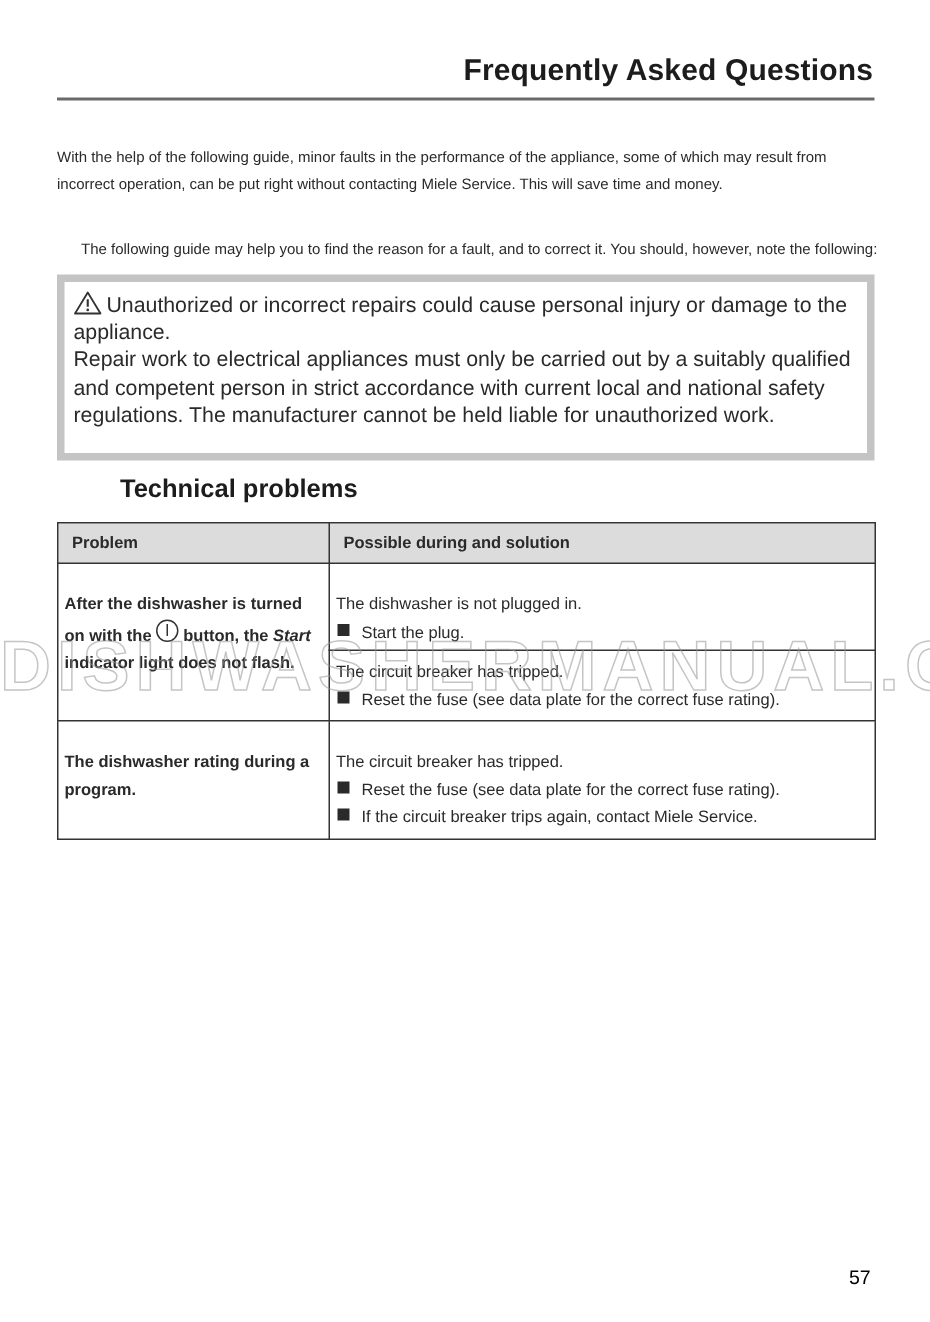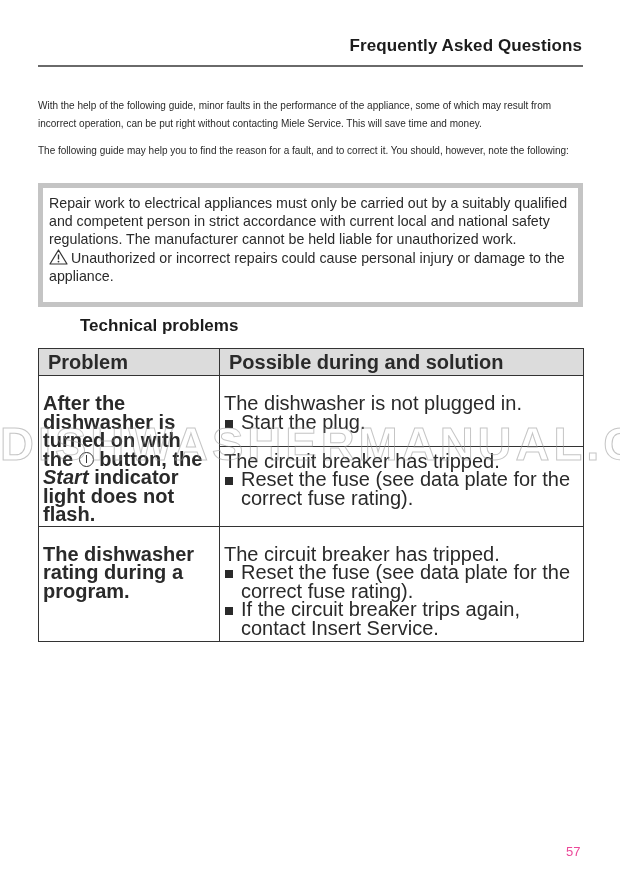--- a/index.html
+++ b/index.html
@@ -1,81 +1,81 @@
 <!DOCTYPE html>
 <html><head>
 <meta charset="utf-8">
 <style>
   html, body { margin: 0; padding: 0; }
   body {
     width: 620px; height: 881px; background: #ffffff; position: relative; overflow: hidden;
     font-family: "Liberation Sans", sans-serif; color: #222;
   }
   .title {
-    position: absolute; right: 38px; top: 36px; font-size: 17px; font-weight: bold; color: #1c1c1c;
+    position: absolute; right: 38px; top: 36px; font-size: 20px; font-weight: bold; color: #1c1c1c;
     letter-spacing: 0.1px;
     text-align: right;
   }
   .title-rule { position: absolute; left: 38px; width: 545px; top: 65px; height: 2px; background: #6a6a6a; }
   .para {
     position: absolute; left: 38px; width: 545px; font-size: 10px; line-height: 18px; color: #2a2a2a;
   }
   .p1 { top: 97px; }
   .p2 { top: 142px; }
   .warn {
     position: absolute; left: 38px; top: 183px; width: 535px; height: 114px;
     border: 5px solid #c4c4c4; background: #fff; padding: 0;
   }
   .warn-inner { position: absolute; left: 6px; top: 6px; right: 6px; font-size: 14.2px; line-height: 18.2px; color: #2a2a2a; }
   .warn-icon { display: inline-block; width: 19px; height: 16px; vertical-align: -2px; margin-right: 3px; }
   .section {
     position: absolute; left: 38px; top: 316px; font-size: 17px; font-weight: bold; color: #1c1c1c; margin-left: 42px;
   }
   table.faq {
     position: absolute; left: 38px; top: 348px; width: 546px; border-collapse: collapse;
-    font-size: 20px; line-height: 18.5px; color: #2a2a2a;
+    font-size: 11px; line-height: 18.5px; color: #2a2a2a;
   }
   table.faq th {
     background: #dcdcdc; text-align: left; font-weight: bold; padding: 3px 6px 3px 9px; height: 20px;
     border: 1.5px solid #333; border-bottom: 1.5px solid #333;
   }
   table.faq td { border: 1.5px solid #333; vertical-align: top; padding: 18px 4px 2px 4px; }
   td.prob { width: 172px; font-weight: bold; padding-left: 4px; }
   td.sol-split { border-bottom: 1px solid #555; }
   .bullet-row { display: flex; }
   .bullet { width: 17px; flex: 0 0 17px; }
   .bullet span { display: inline-block; width: 8px; height: 8px; background: #2a2a2a; margin-left: 1px; vertical-align: 1px; }
   .power-sym { display: inline-block; width: 13px; height: 13px; border: 1px solid #333; border-radius: 50%; position: relative; vertical-align: -1px; }
   .power-sym::after { content: ""; position: absolute; left: 6px; top: 2px; width: 1px; height: 8px; background: #333; }
-  .page-num { position: absolute; left: 566px; top: 844px; font-size: 13px; color: #ec4899; }
+  .page-num { position: absolute; left: 566px; top: 844px; font-size: 13px; color: #000000; }
   .watermark {
     position: absolute; left: 0; top: 416px; width: 620px; text-align: center;
     font-size: 47px; font-weight: bold; letter-spacing: 4px; color: transparent;
     -webkit-text-stroke: 1px rgba(150,150,150,0.55); white-space: nowrap; pointer-events: none;
   }
 </style>
 </head>
 <body>
 
 <div class="title">Frequently Asked Questions</div>
 <div class="title-rule"></div>
 
 <p class="para p1" style="margin:0;">With the help of the following guide, minor faults in the performance of the appliance, some of which may result from incorrect operation, can be put right without contacting Miele Service. This will save time and money.</p>
-<p class="para p2" style="margin:0;">The following guide may help you to find the reason for a fault, and to correct it. You should, however, note the following:</p>
+<p class="para p2" style="margin:16px;">The following guide may help you to find the reason for a fault, and to correct it. You should, however, note the following:</p>
 
 <div class="warn">
   <div class="warn-inner">
-    <div>Repair work to electrical appliances must only be carried out by a suitably qualified and competent person in strict accordance with current local and national safety regulations. The manufacturer cannot be held liable for unauthorized work.</div>
     <div>
       <svg class="warn-icon" viewBox="0 0 19 16">
         <path d="M9.5 1 L18 15 L1 15 Z" fill="none" stroke="#333" stroke-width="1.2" stroke-linejoin="round"></path>
         <line x1="9.5" y1="5.5" x2="9.5" y2="10.5" stroke="#333" stroke-width="1.4"></line>
         <circle cx="9.5" cy="12.6" r="0.9" fill="#333"></circle>
       </svg><span>Unauthorized or incorrect repairs could cause personal injury or damage to the appliance.</span>
     </div>
+    <div>Repair work to electrical appliances must only be carried out by a suitably qualified and competent person in strict accordance with current local and national safety regulations. The manufacturer cannot be held liable for unauthorized work.</div>
   </div>
 </div>
 
 <div class="section">Technical problems</div>
 
 <table class="faq">
   <thead>
     <tr>
       <th>Problem</th>
       <th>Possible during and solution</th>
@@ -110,21 +110,21 @@
     <tr>
       <td class="prob">The dishwasher rating during a program.</td>
       <td style="padding-bottom:4px;">
         <div>The circuit breaker has tripped.</div>
         <div class="bullet-row">
           <div class="bullet"><span></span></div>
           <div>Reset the fuse (see data plate for the correct fuse rating).</div>
         </div>
         <div class="bullet-row">
           <div class="bullet"><span></span></div>
-          <div>If the circuit breaker trips again, contact Insert Service.</div>
+          <div>If the circuit breaker trips again, contact Miele Service.</div>
         </div>
       </td>
     </tr>
   </tbody>
 </table>
 
 <div class="watermark">DISHWASHERMANUAL.COM</div>
 
 <div class="page-num">57</div>
 

